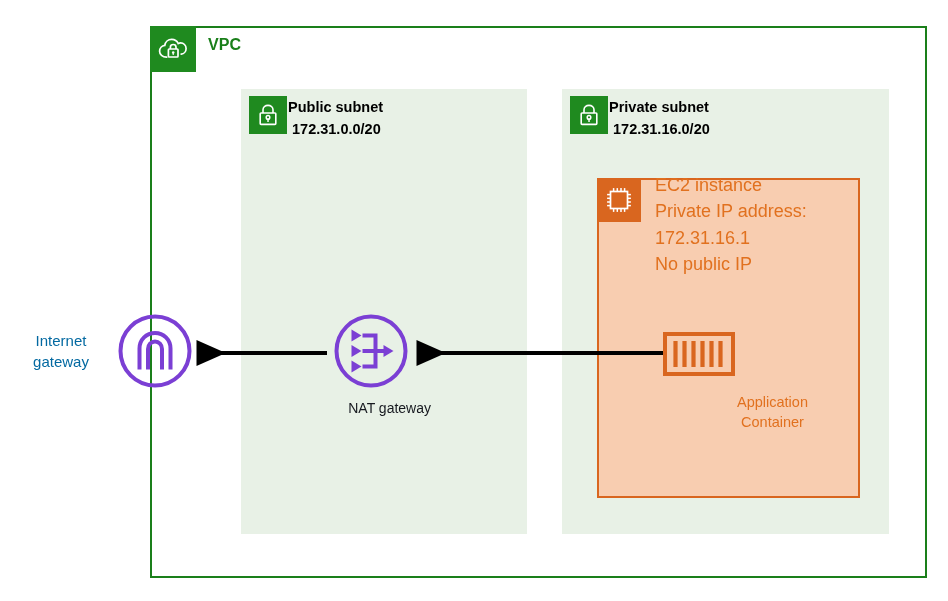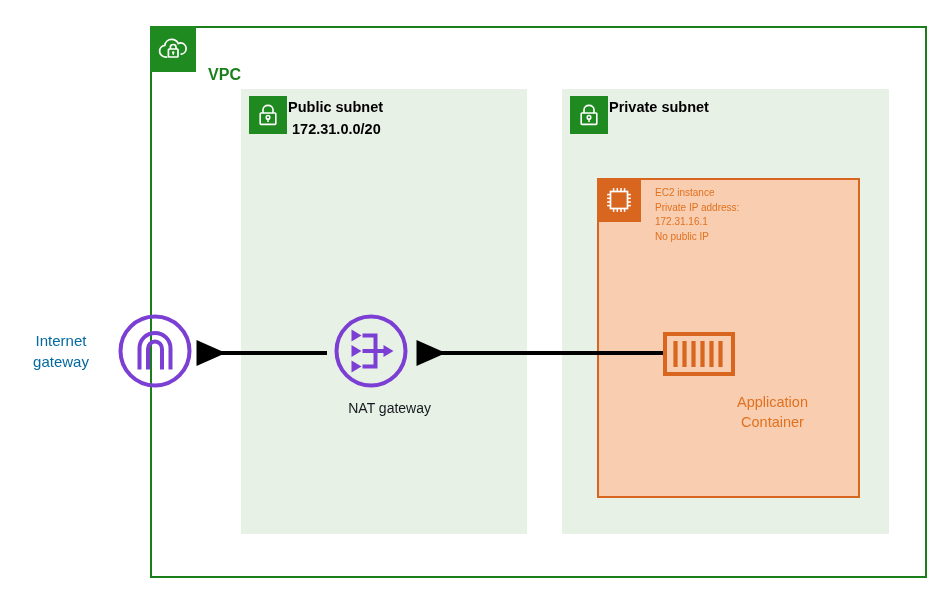--- a/index.html
+++ b/index.html
@@ -46,21 +46,20 @@
     justify-content: center;
   }
   .vpc-title {
     position: absolute;
     left: 208px;
     top: 36px;
     font-size: 16px;
     color: #1a7f1a;
     font-weight: 600;
     letter-spacing: .1px;
-    margin-top: 30px;
   }
 
   
   .subnet {
     position: absolute;
     background: #e8f1e6;
   }
   .subnet-public  { left: 241px; top: 89px; width: 286px; height: 445px; }
   .subnet-private { left: 562px; top: 89px; width: 327px; height: 445px; }
 
@@ -111,22 +110,22 @@
     width: 44px;
     height: 44px;
     background: #d9661f;
     display: flex;
     align-items: center;
     justify-content: center;
   }
   .ec2-text {
     position: absolute;
     left: 655px;
-    top: 186px;
-    font-size: 10px;
+    top: 172px;
+    font-size: 18px;
     color: #e1711f;
     line-height: 1.47;
     white-space: nowrap;
   }
 
   
   .container-icon {
     position: absolute;
     left: 663px;
     top: 332px;
@@ -224,20 +223,21 @@
     <svg width="22" height="24" viewBox="0 0 22 24">
       <rect x="3.2" y="10.0" width="15.6" height="11.4" rx="0.8" fill="none" stroke="#ffffff" stroke-width="1.6"></rect>
       <path d="M6.0 10.0 L6.0 6.7 C6.0 4.2 8.2 2.4 11.0 2.4 C13.8 2.4 16.0 4.2 16.0 6.7 L16.0 10.0" fill="none" stroke="#ffffff" stroke-width="1.6"></path>
       <circle cx="11.0" cy="14.4" r="1.8" fill="none" stroke="#ffffff" stroke-width="1.5"></circle>
       <rect x="10.3" y="15.4" width="1.45" height="3.6" fill="#ffffff"></rect>
     </svg>
   </div>
 
   <div class="subnet-label label-private">
     <span>Private subnet</span>
+    <span class="subnet-cidr">172.31.16.0/20</span>
   </div>
 
   <div class="ec2-box"></div>
 
   <div class="ec2-badge">
     <svg width="30" height="30" viewBox="0 0 30 30">
       <rect x="6.5" y="6.5" width="17" height="17" fill="none" stroke="#ffffff" stroke-width="1.7"></rect>
       <g stroke="#ffffff" stroke-width="1.5">
         <line x1="9.6" y1="6.5" x2="9.6" y2="3.1"></line>
         <line x1="13.3" y1="6.5" x2="13.3" y2="3.1"></line>

